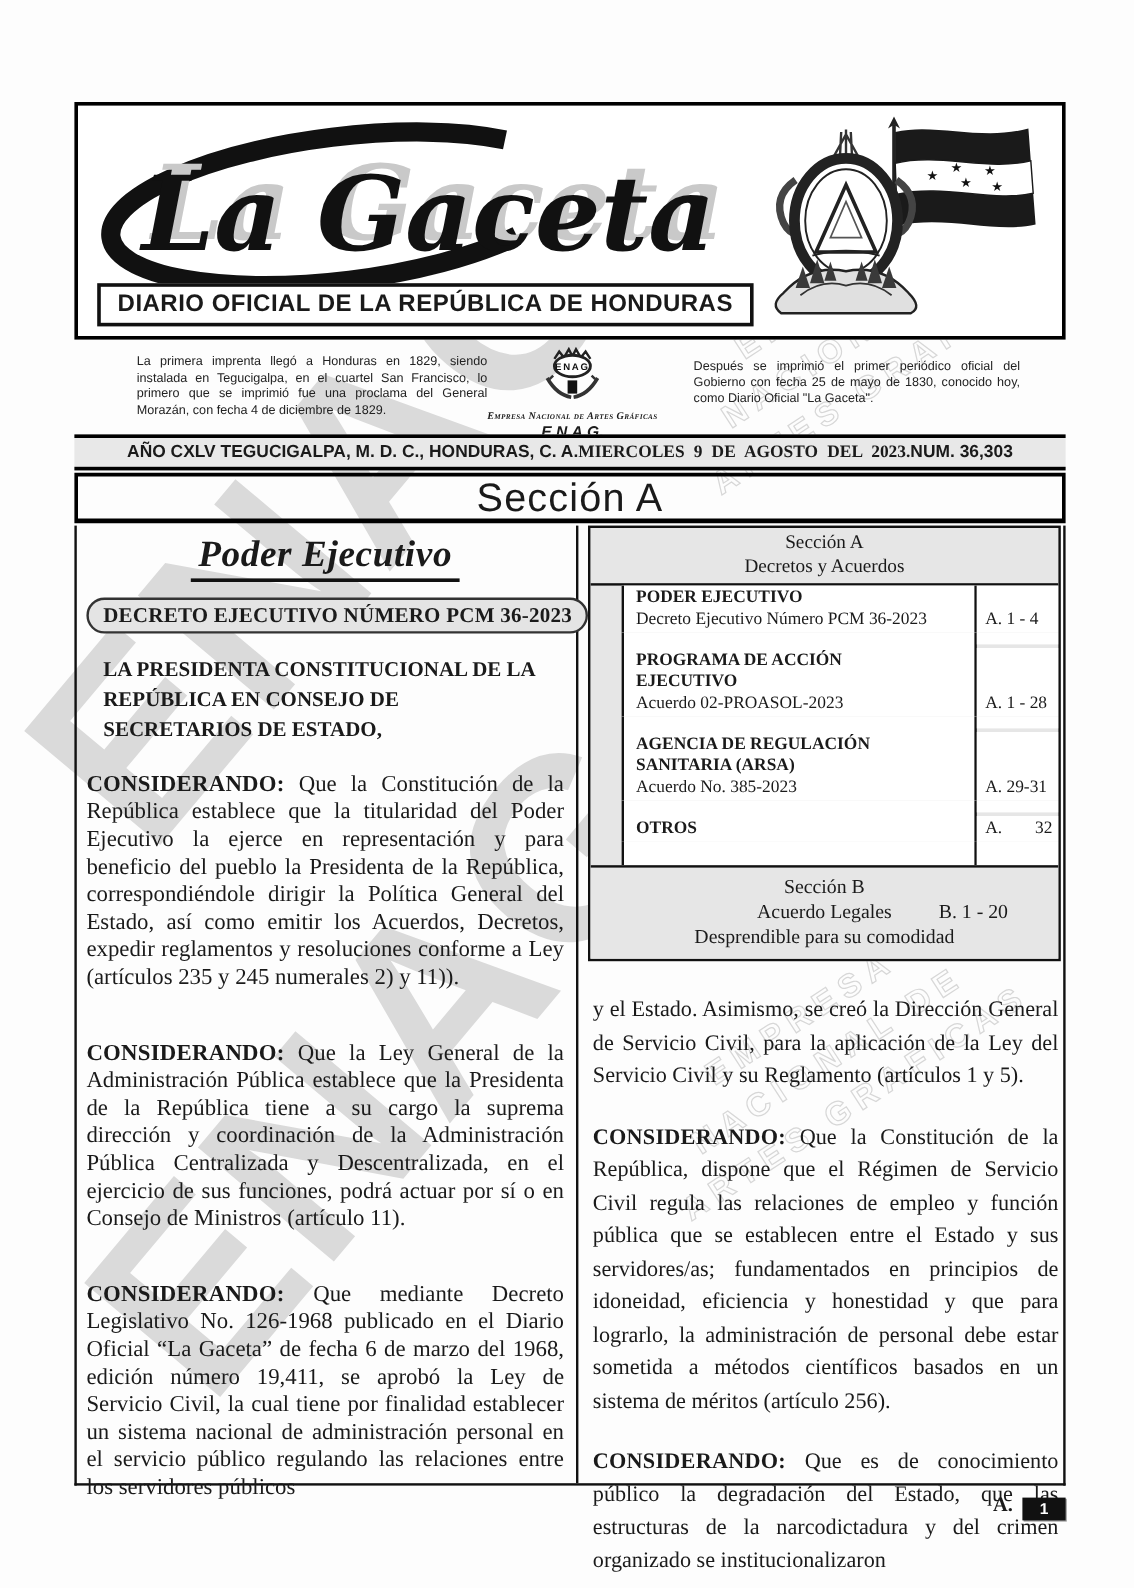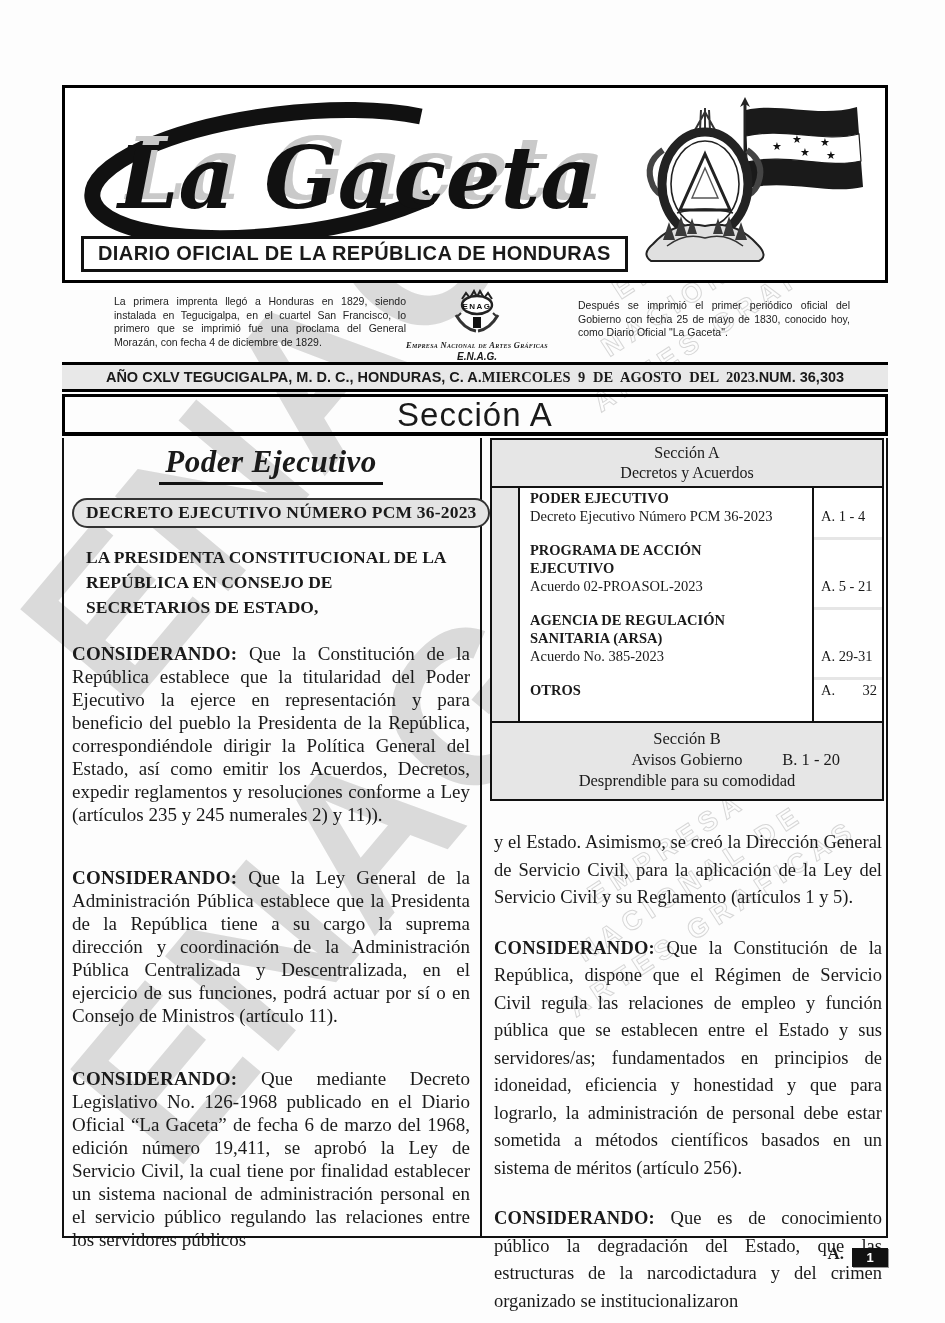--- a/index.html
+++ b/index.html
@@ -36,21 +36,21 @@
     position:absolute;font-family:"Liberation Sans",sans-serif;font-size:10.5px;
     line-height:13.5px;color:#222;text-align:justify;
   }
   .note-left{left:52px;top:6px;width:292px;}
   .note-right{left:516px;top:10px;width:272px;}
   .enag-emblem{position:absolute;left:340px;top:0;width:150px;text-align:center;}
   .enag-caption{
     font-family:"Liberation Serif",serif;font-weight:bold;font-style:italic;font-size:8.5px;
     letter-spacing:.3px;white-space:nowrap;margin-top:-1px;font-variant:small-caps;
   }
-  .enag-abbr{font-family:"Liberation Sans",sans-serif;font-weight:bold;font-style:italic;font-size:10px;margin-top:1px;}
+  .enag-abbr{font-family:"Liberation Sans",sans-serif;font-weight:bold;font-style:italic;font-size:13px;margin-top:1px;}
   
   .date-bar{
     position:absolute;left:62px;top:362px;width:826px;height:30px;box-sizing:border-box;
     background:#e8e8e8;border-top:3px solid #000;border-bottom:3px solid #000;
     display:flex;align-items:center;justify-content:center;padding:0 14px;
     font-family:"Liberation Sans",sans-serif;font-weight:bold;font-size:14.5px;z-index:2;
     white-space:nowrap;
   }
   .date-bar .mid{word-spacing:4px;font-family:Liberation Serif, serif;}
   
@@ -264,21 +264,21 @@
             <div class="sum-main"></div>
             <div class="sum-pages"></div>
           </div>
         <div class="sum-row">
           <div class="sum-main">
             <div class="t">PROGRAMA DE ACCIÓN</div>
             <div class="t">EJECUTIVO</div>
             <div>Acuerdo 02-PROASOL-2023</div>
           </div>
           <div class="sum-pages">
-              <span>A. 5 - 21</span>
+              <span>A. 1 - 28</span>
             </div>
         </div>
         <div class="sum-row spacer">
             <div class="sum-main"></div>
             <div class="sum-pages"></div>
           </div>
         <div class="sum-row">
           <div class="sum-main">
             <div class="t">AGENCIA DE REGULACIÓN</div>
             <div class="t">SANITARIA (ARSA)</div>
@@ -301,21 +301,21 @@
             <span>32</span>
           </div>
         </div>
         <div class="sum-row filler">
             <div class="sum-main"></div>
             <div class="sum-pages"></div>
           </div>
       </div>
       <div class="sum-secb">
         <div>Sección B</div>
-        <div>Avisos Gobierno</div>
+        <div>Acuerdo Legales</div>
         <div class="secb-pages">B.  1 - 20</div>
         <div>Desprendible para su comodidad</div>
       </div>
     </div>
 
     <div class="right-text" style="margin-top:28px;padding:0 2px 0 4px;">
       <p class="para"><strong></strong><span>y el Estado. Asimismo, se creó la Dirección General de Servicio Civil, para la aplicación de la Ley del Servicio Civil y su Reglamento (artículos 1 y 5).</span></p>
       <p class="para"><strong>CONSIDERANDO:</strong><span> Que la Constitución de la República, dispone que el Régimen de Servicio Civil regula las relaciones de empleo y función pública que se establecen entre el Estado y sus servidores/as; fundamentados en principios de idoneidad, eficiencia y honestidad y que para lograrlo, la administración de personal debe estar sometida a métodos científicos basados en un sistema de méritos (artículo 256).</span></p>
       <p class="para"><strong>CONSIDERANDO:</strong><span> Que es de conocimiento público la degradación del Estado, que las estructuras de la narcodictadura y del crimen organizado se institucionalizaron</span></p>
     </div>

